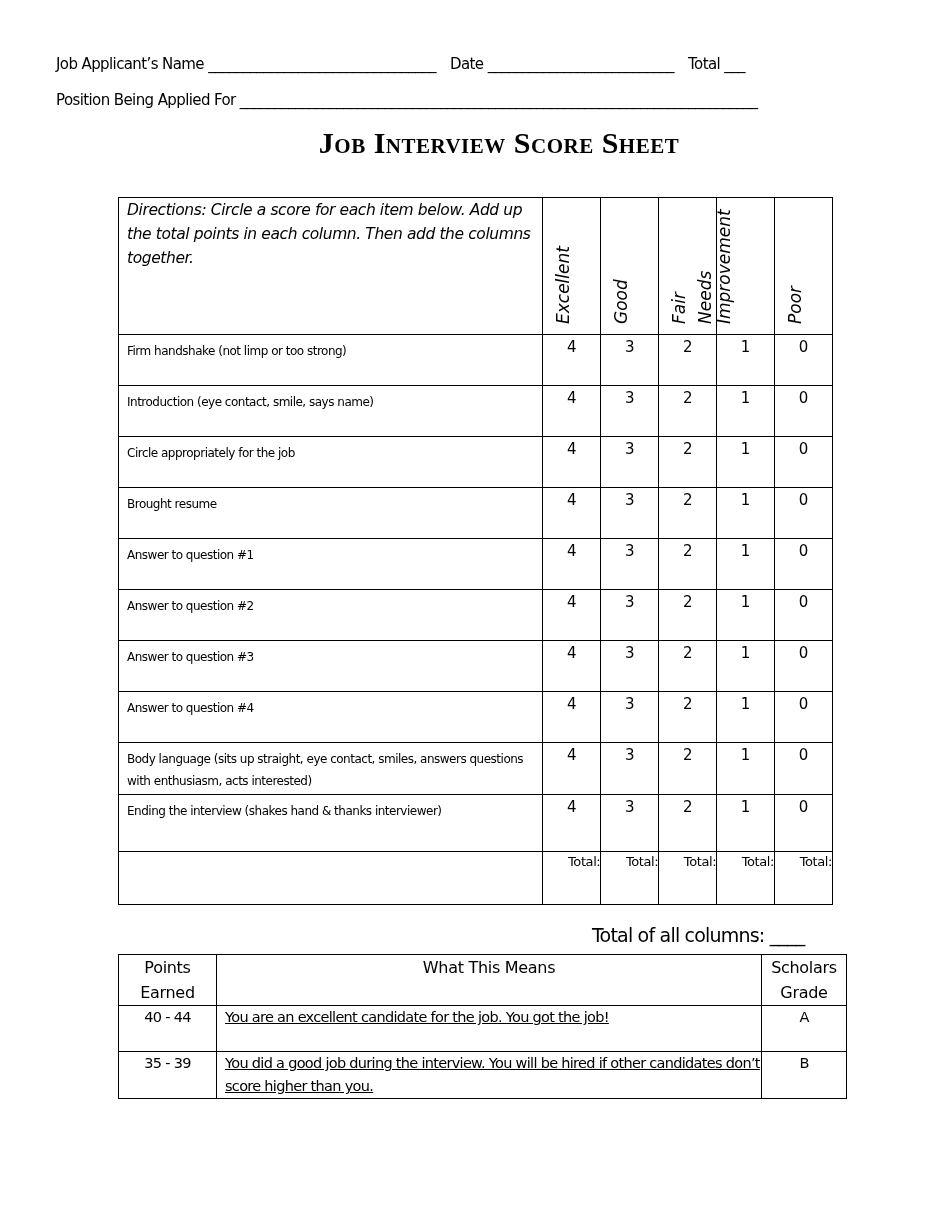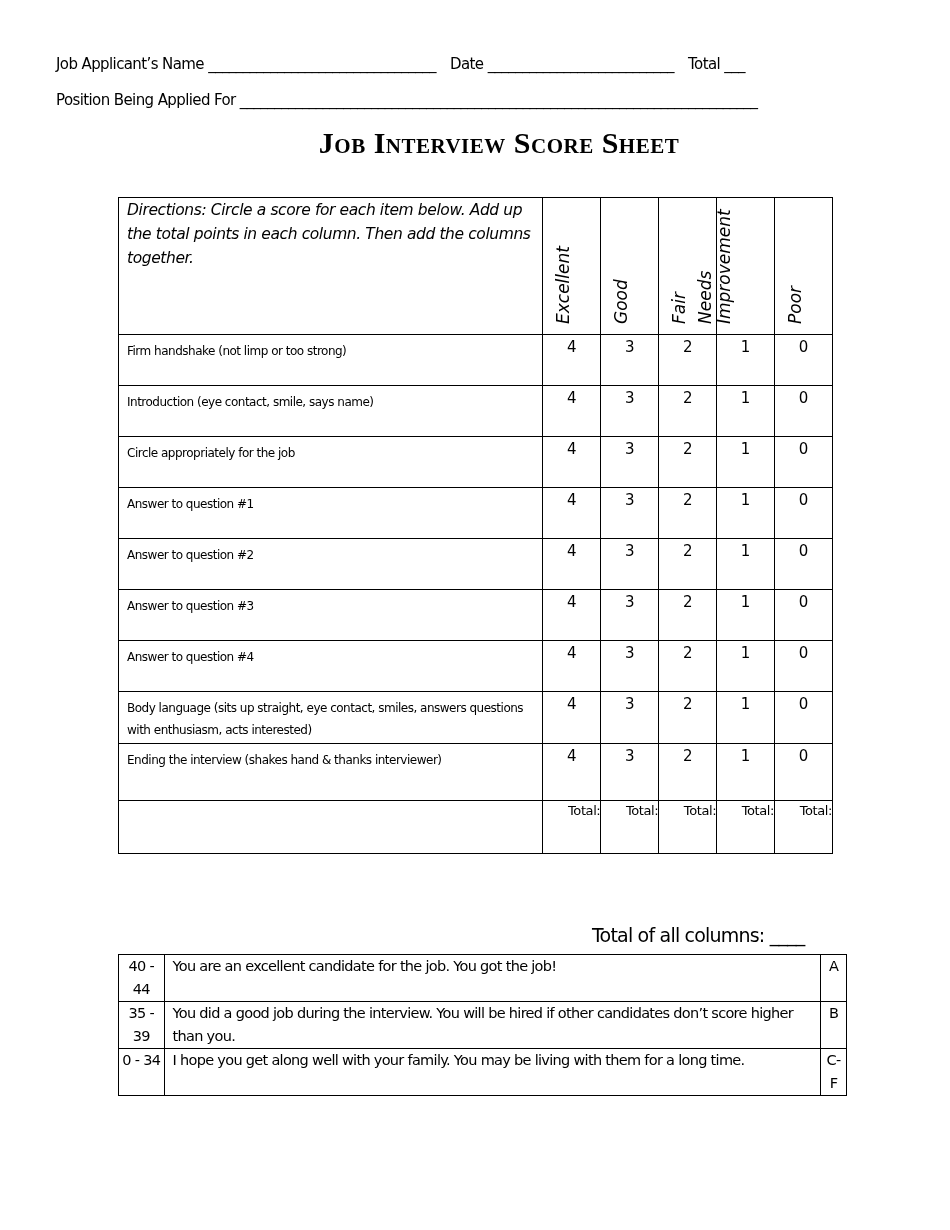--- a/index.html
+++ b/index.html
@@ -49,21 +49,21 @@
   }
   #grade-table { left: 118px; top: 954px; width: 729px; }
   #grade-table th {
     font-weight: normal; font-size: 16px; letter-spacing: -0.3px; line-height: 25px;
     text-align: center; height: 50px;
   }
   #grade-table .c1 { width: 97px; }
   #grade-table .c3 { width: 84px; }
   #grade-table td { font-size: 14.5px; letter-spacing: -0.7px; line-height: 23px; }
   #grade-table td.pts, #grade-table td.grd { text-align: center; }
-  #grade-table td.mean { padding-left: 8px; }
+  #grade-table td.mean { padding-left: 8px; text-decoration: underline; }
   #grade-table tr.g td { height: 45px; }
 </style>
 </head>
 <body>
 
 <div class="hdr-line" id="line1">
   <span>Job Applicant’s Name _________________________________</span>
   <span>Date ___________________________</span>
   <span>Total ___</span>
 </div>
@@ -114,20 +114,28 @@
       </tr>
       <tr class="row">
         <td class="label-cell">Circle appropriately for the job</td>
         <td class="num">4</td>
         <td class="num">3</td>
         <td class="num">2</td>
         <td class="num">1</td>
         <td class="num">0</td>
       </tr>
       <tr class="row">
+        <td class="label-cell">Brought resume</td>
+        <td class="num">4</td>
+        <td class="num">3</td>
+        <td class="num">2</td>
+        <td class="num">1</td>
+        <td class="num">0</td>
+      </tr>
+      <tr class="row">
         <td class="label-cell">Answer to question #1</td>
         <td class="num">4</td>
         <td class="num">3</td>
         <td class="num">2</td>
         <td class="num">1</td>
         <td class="num">0</td>
       </tr>
       <tr class="row">
         <td class="label-cell">Answer to question #2</td>
         <td class="num">4</td>
@@ -176,29 +184,29 @@
         <td class="total-lbl">Total:</td>
         <td class="total-lbl">Total:</td>
       </tr>
     </tbody>
 </table>
 
 <div class="grand-total">Total of all columns: ____</div>
 
 <table id="grade-table">
   <tbody id="grade-body">
+    <tr>
+      <th class="c1">Points Earned</th>
+      <th>What This Means</th>
+      <th class="c3">Scholars Grade</th>
+    </tr>
   <tr class="g">
         <td class="pts">40 - 44</td>
         <td class="mean">You are an excellent candidate for the job.  You got the job!</td>
         <td class="grd">A</td>
       </tr>
       <tr class="g">
         <td class="pts">35 - 39</td>
         <td class="mean">You did a good job during the interview.  You will be hired if other candidates don’t score higher than you.</td>
         <td class="grd">B</td>
       </tr>
-      <tr class="g">
-        <td class="pts">0 - 34</td>
-        <td class="mean">I hope you get along well with your family.  You may be living with them for a long time.</td>
-        <td class="grd">C- F</td>
-      </tr>
     </tbody>
 </table>
 
 </body></html>

